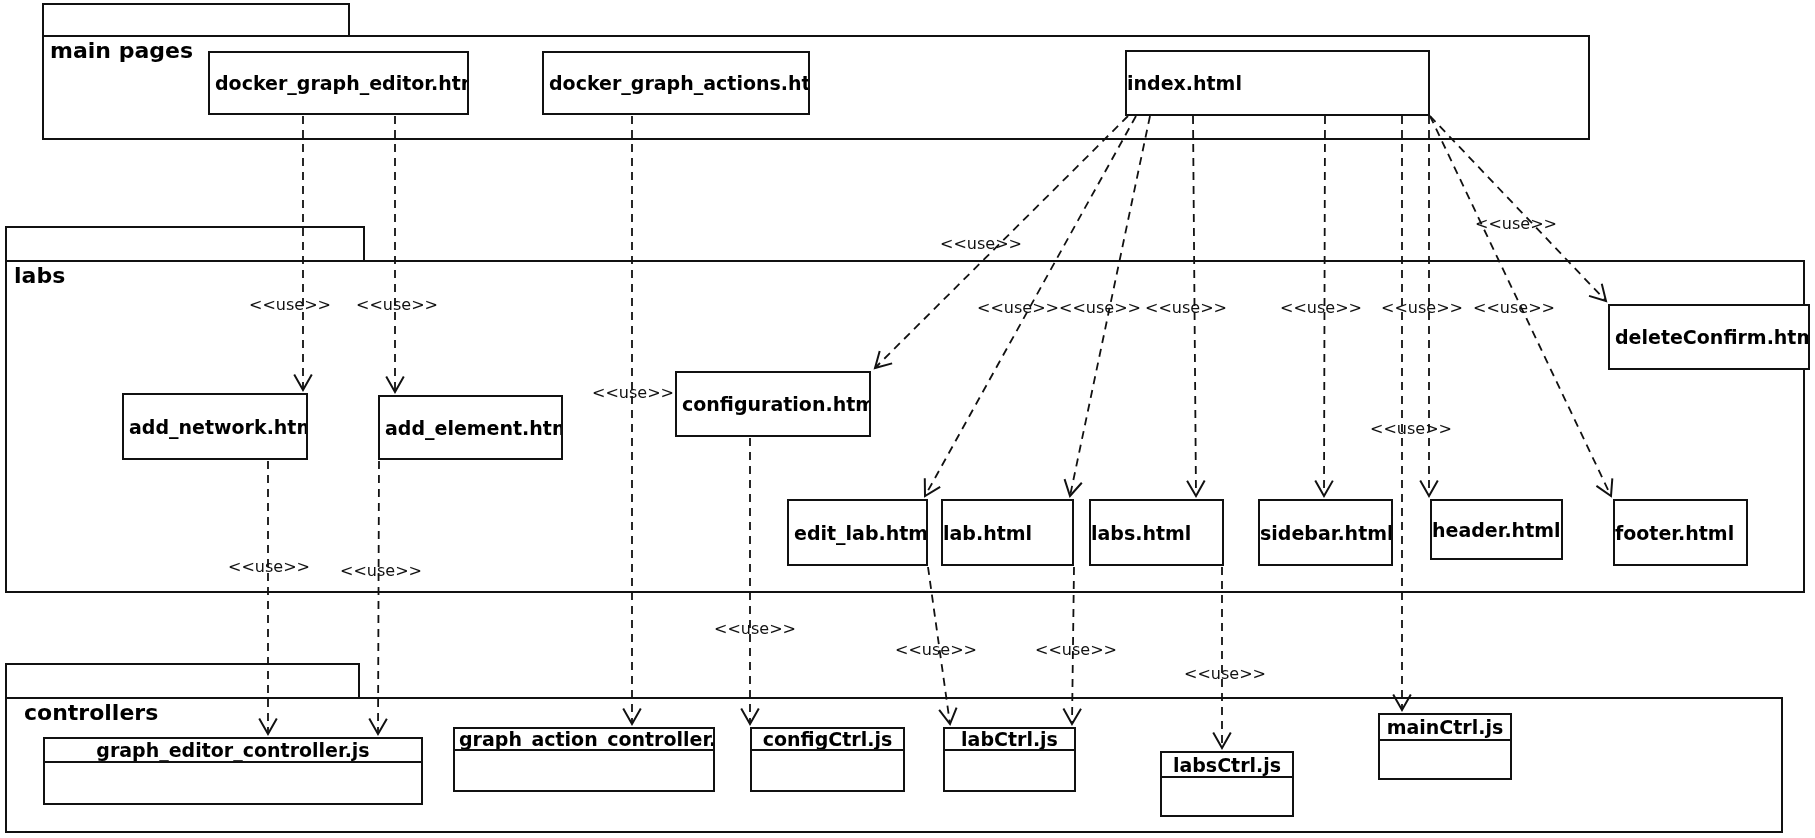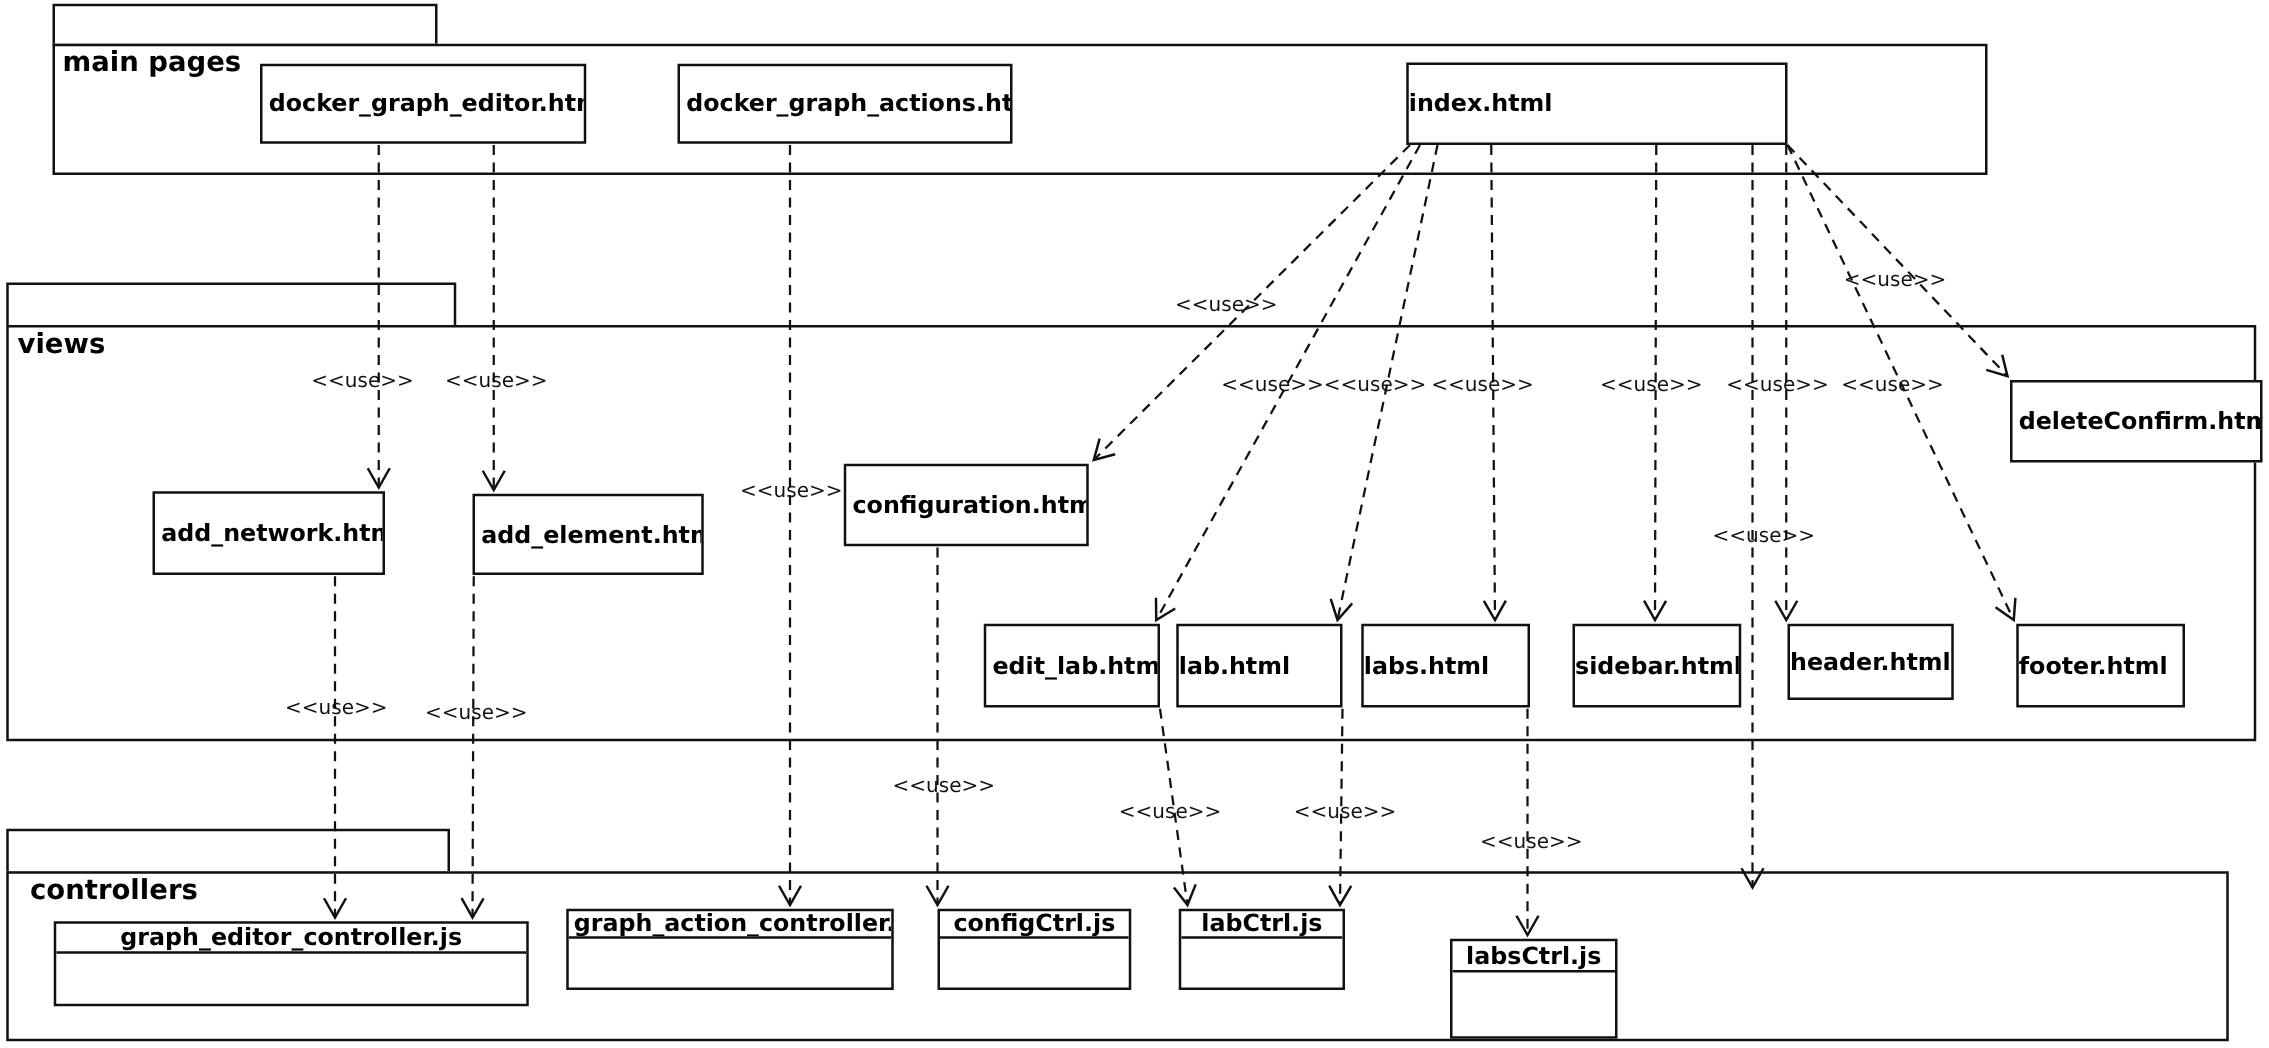--- a/index.html
+++ b/index.html
@@ -32,21 +32,21 @@
 <body>
 
 <div class="canvas">
 
   <div class="pkg-tab" style="left:42px;top:3px;width:308px;height:34px"></div>
   <div class="pkg-body" style="left:42px;top:35px;width:1548px;height:105px"></div>
   <div class="pkg-label" style="left:50px;top:38px">main pages</div>
 
   <div class="pkg-tab" style="left:5px;top:226px;width:360px;height:36px"></div>
   <div class="pkg-body" style="left:5px;top:260px;width:1800px;height:333px"></div>
-  <div class="pkg-label" style="left:14px;top:263px">views</div>
+  <div class="pkg-label" style="left:14px;top:263px">labs</div>
 
   <div class="pkg-tab" style="left:5px;top:663px;width:355px;height:36px"></div>
   <div class="pkg-body" style="left:5px;top:697px;width:1778px;height:136px"></div>
   <div class="pkg-label" style="left:24px;top:700px">controllers</div>
 
   <svg class="wires" width="1815" height="838" viewBox="0 0 1815 838">
     <defs>
       <marker id="dep" viewBox="-16 -10 18 20" refX="0" refY="0" markerUnits="userSpaceOnUse" markerWidth="20" markerHeight="22" orient="auto">
         <path d="M -14 -8 L 0 0 L -14 8" fill="none" stroke="#111" stroke-width="1.8"></path>
       </marker>
@@ -117,22 +117,25 @@
   </div>
   <div class="node cls" style="left:453px;top:727px;width:262px;height:65px">
     <div class="cls-title clip" style="height:22px">graph_action_controller.j</div>
   </div>
   <div class="node cls" style="left:750px;top:727px;width:155px;height:65px">
     <div class="cls-title" style="height:22px">configCtrl.js</div>
   </div>
   <div class="node cls" style="left:943px;top:727px;width:133px;height:65px">
     <div class="cls-title" style="height:22px">labCtrl.js</div>
   </div>
-  <div class="node cls" style="left:1160px;top:751px;width:134px;height:80px">
+  <div class="node cls" style="left:1160px;top:751px;width:134px;height:66px">
     <div class="cls-title" style="height:25px">labsCtrl.js</div>
+  </div>
+  <div class="node cls" style="left:1378px;top:713px;width:134px;height:67px">
+    <div class="cls-title" style="height:26px">mainCtrl.js</div>
   </div>
 
   <div class="use" style="left:290px;top:304px">&lt;&lt;use&gt;&gt;</div>
   <div class="use" style="left:397px;top:304px">&lt;&lt;use&gt;&gt;</div>
   <div class="use" style="left:633px;top:392px">&lt;&lt;use&gt;&gt;</div>
   <div class="use" style="left:981px;top:243px">&lt;&lt;use&gt;&gt;</div>
   <div class="use" style="left:1018px;top:307px">&lt;&lt;use&gt;&gt;</div>
   <div class="use" style="left:1100px;top:307px">&lt;&lt;use&gt;&gt;</div>
   <div class="use" style="left:1186px;top:307px">&lt;&lt;use&gt;&gt;</div>
   <div class="use" style="left:1321px;top:307px">&lt;&lt;use&gt;&gt;</div>

